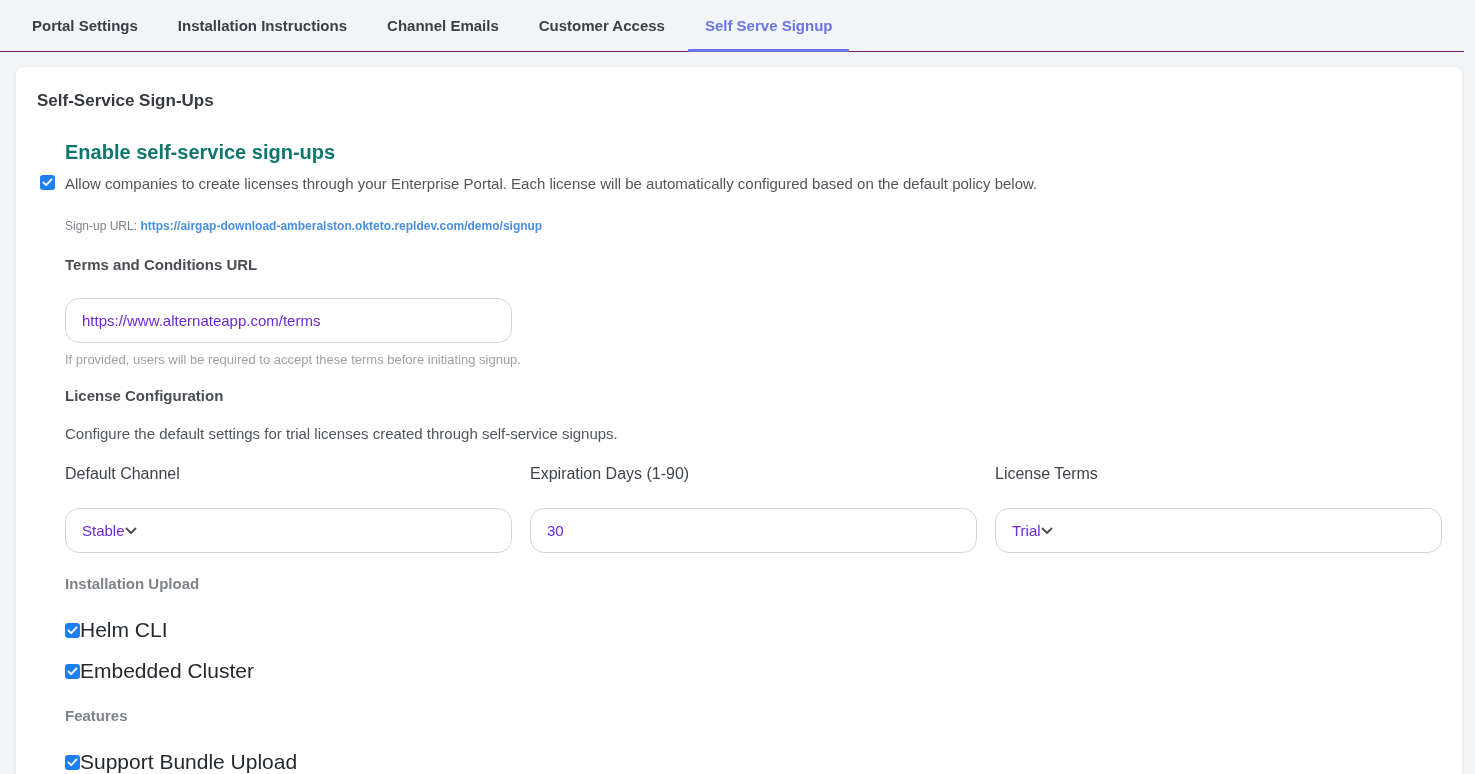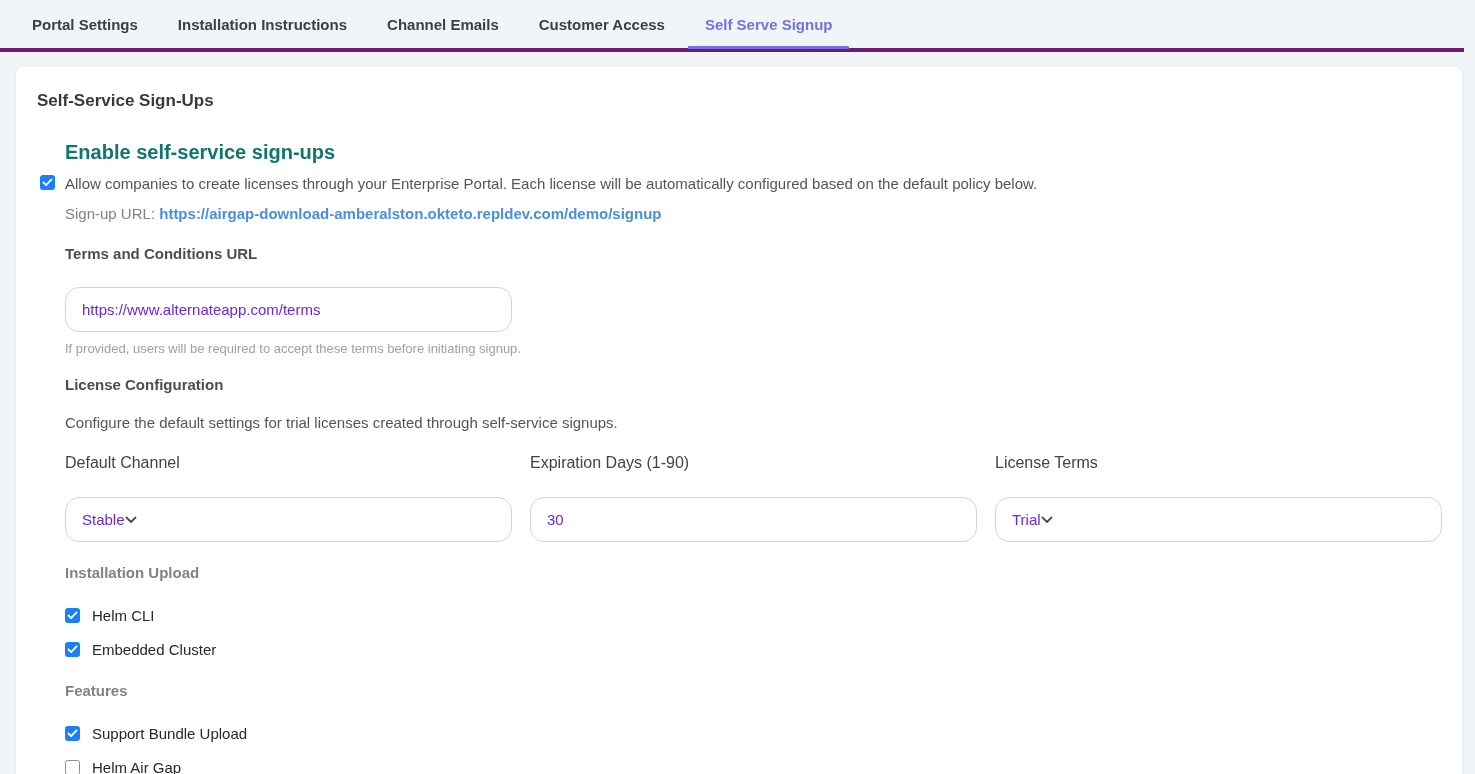--- a/index.html
+++ b/index.html
@@ -8,21 +8,21 @@
     width: 1475px; height: 774px;
     background: #f2f5f7;
     font-family: "Liberation Sans", sans-serif;
     overflow: hidden;
   }
 
   
   .tabbar {
     height: 52px;
     width: 1464px;
-    border-bottom: 4px solid #701a75;
+    border-bottom: 1px solid #701a75;
     display: flex;
     align-items: stretch;
     padding-left: 15px;
     gap: 6px;
   }
   .tab {
     display: flex;
     align-items: center;
     padding: 0 17px;
     font-size: 15px;
@@ -71,22 +71,22 @@
 
   .enable-row {
     position: relative;
     font-size: 15px;
     color: #51565c;
     line-height: 1.35;
   }
   .enable-row .checkbox { position: absolute; left: -25px; top: 1px; }
 
   .signup-line {
-    margin-top: 11px;
-    font-size: 15px;
+    margin-top: 25px;
+    font-size: 12px;
     color: #7d8289;
   }
   .signup-link {
     color: #4a8fdc;
     font-weight: 600;
     text-decoration: none;
   }
 
   .field-label {
     margin-top: 23px;
@@ -147,23 +147,23 @@
   .group-label {
     margin-top: 22px;
     font-size: 15px;
     font-weight: 600;
     color: #7e8389;
   }
 
   .check-row {
     display: flex;
     align-items: center;
-    gap: 12px;
+    gap: 0;
     margin-top: 17px;
-    font-size: 15px;
+    font-size: 21px;
     color: #24292e;
     text-align: right;
   }
   .check-row.first { margin-top: 26px; }
   .check-label { cursor: default; }
 
   
   .checkbox {
     width: 15px; height: 15px;
     border: 1.5px solid #8a8f94;

